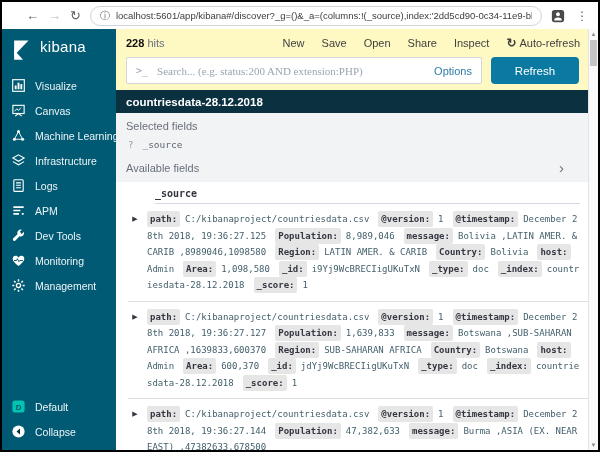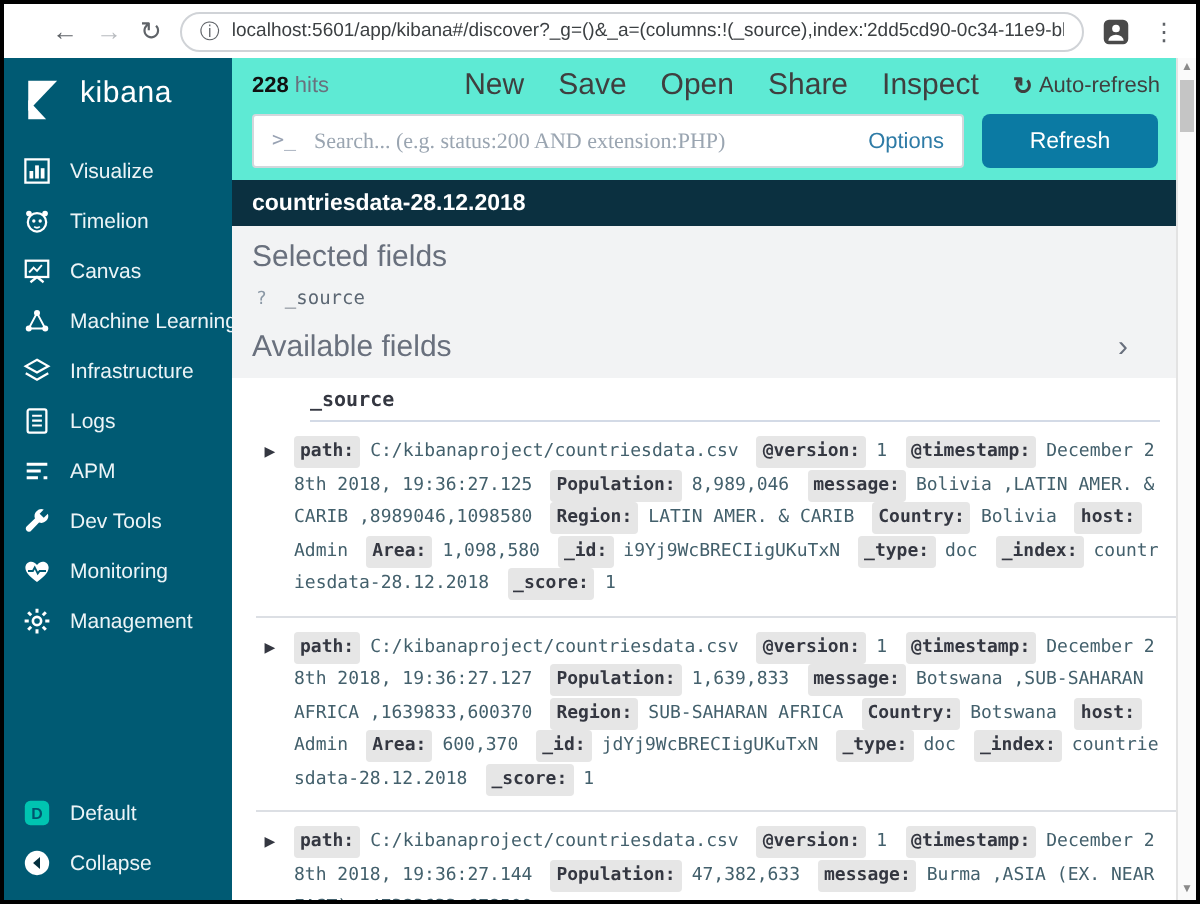--- a/index.html
+++ b/index.html
@@ -25,44 +25,44 @@
   .app-name{font-size:15px;color:#fff;letter-spacing:.3px;}
   .nav-item{display:flex;align-items:center;gap:9px;height:25px;flex:0 0 25px;padding-left:9px;cursor:pointer;}
   .nav-item.active{background:#1878a2;box-shadow:inset 0 0 0 2px #d9822b;}
   .nav-icon{width:15px;height:15px;display:inline-flex;flex:0 0 15px;}
   .nav-icon svg{width:15px;height:15px;}
   .nav-label{font-size:10.5px;color:#ecf4f7;white-space:nowrap;}
   .sidebar-spacer{flex:1;}
   .sidebar .bottom{margin-bottom:6px;}
 
   
-  .main{flex:1;min-width:0;display:flex;flex-direction:column;background:#5eead4;}
+  .main{flex:1;min-width:0;display:flex;flex-direction:column;background:#fef9c3;}
   .toolbar-row{flex:0 0 21px;display:flex;align-items:center;padding:3px 8px 0 10px;}
   .hits{font-size:11px;color:#69707d;}
   .hits .count{color:#111;font-weight:700;}
   .top-links{margin-left:auto;display:flex;gap:17px;align-items:center;}
-  .top-link{font-size:15px;color:#3f3f3f;cursor:pointer;}
+  .top-link{font-size:11px;color:#3f3f3f;cursor:pointer;}
   .autorefresh{display:flex;align-items:center;gap:3px;font-size:11px;color:#3f3f3f;cursor:pointer;}
   .autorefresh .glyph{font-size:12px;font-weight:700;}
 
   .search-row{display:flex;align-items:center;gap:9px;padding:4px 9px 6px 10px;}
   .search-box{flex:1;height:27px;box-sizing:border-box;border:1px solid #d3d7dc;border-radius:2px;background:#fff;display:flex;align-items:center;gap:7px;padding:0 9px;}
   .prompt{font-family:"DejaVu Sans Mono",monospace;font-size:10px;color:#98a2b3;}
   .search-input{flex:1;border:none;outline:none;font-size:11px;color:#333;background:transparent;font-family:Liberation Serif, serif;}
   .search-input::placeholder{color:#9aa5b1;}
   .options-link{font-size:11px;color:#2e7ba6;cursor:pointer;}
   .refresh-btn{flex:0 0 88px;height:27px;background:#0b7aa3;color:#fff;border:none;border-radius:4px;font-size:11.5px;font-family:"Liberation Sans",sans-serif;cursor:pointer;}
 
   .filter-row{padding:1px 10px 6px;font-size:11px;color:#2e7ba6;cursor:pointer;}
   .filter-row .plus{font-weight:700;}
 
   .index-bar{flex:0 0 23px;background:#0b3040;color:#fff;display:flex;align-items:center;padding-left:10px;font-size:11.5px;font-weight:700;cursor:pointer;}
 
   .fields-panel{background:#f2f3f4;padding:7px 10px 5px;}
-  .panel-heading{font-size:15px;color:#69707d;}
+  .panel-heading{font-size:11px;color:#69707d;}
   .selected-field{display:flex;align-items:center;gap:9px;margin:7px 0 9px 2px;cursor:pointer;}
   .field-type{font-size:9px;color:#8b98a5;font-family:"DejaVu Sans Mono",monospace;}
   .field-name{font-size:9.5px;color:#5c6773;font-family:"DejaVu Sans Mono",monospace;}
   .available-row{display:flex;align-items:center;justify-content:space-between;padding:1px 14px 2px 0;}
   .chevron{font-size:15px;color:#69707d;cursor:pointer;line-height:1;}
 
   .doc-area{flex:1;background:#fff;overflow:hidden;padding-left:12px;}
   .source-header{margin:0 8px 0 27px;padding:6px 0 4px;font-family:"DejaVu Sans Mono",monospace;font-size:10px;font-weight:700;color:#343741;border-bottom:1px solid #d3dae6;}
   .doc-row{display:flex;gap:7px;padding:7px 8px 7px 2px;border-bottom:1px solid #dcdfe4;}
   .expand-caret{flex:0 0 10px;font-size:7px;color:#343741;margin-top:4px;text-align:center;cursor:pointer;}
@@ -115,33 +115,20 @@
           <div class="nav-item">
             <span class="nav-icon">
               <svg viewBox="0 0 16 16">
                 <rect x="1.8" y="1.8" width="12.4" height="12.4" fill="none" stroke="#fff" stroke-width="1.2"></rect>
                 <rect x="4" y="8" width="2" height="4" fill="#fff"></rect>
                 <rect x="7" y="5" width="2" height="7" fill="#fff"></rect>
                 <rect x="10" y="6.5" width="2" height="5.5" fill="#fff"></rect>
               </svg>
             </span>
             <span class="nav-label">Visualize</span>
-          </div>
-          <div class="nav-item">
-            <span class="nav-icon">
-              <svg viewBox="0 0 16 16">
-                <circle cx="8" cy="8.7" r="4.9" fill="none" stroke="#fff" stroke-width="1.2"></circle>
-                <circle cx="3.7" cy="4" r="1.5" fill="#fff"></circle>
-                <circle cx="12.3" cy="4" r="1.5" fill="#fff"></circle>
-                <circle cx="6.3" cy="8" r="0.9" fill="#fff"></circle>
-                <circle cx="9.7" cy="8" r="0.9" fill="#fff"></circle>
-                <path d="M6.5 11 q1.5 1.2 3 0" stroke="#fff" fill="none" stroke-width="1"></path>
-              </svg>
-            </span>
-            <span class="nav-label">Timelion</span>
           </div>
           <div class="nav-item">
             <span class="nav-icon">
               <svg viewBox="0 0 16 16">
                 <rect x="2" y="2.5" width="12" height="8.7" fill="none" stroke="#fff" stroke-width="1.2"></rect>
                 <path d="M4.5 14 L8 11.2 L11.5 14" stroke="#fff" fill="none" stroke-width="1.2"></path>
                 <path d="M3.8 8.8 l2.4-2.6 1.8 1.7 2.6-3" stroke="#fff" fill="none" stroke-width="1"></path>
               </svg>
             </span>
             <span class="nav-label">Canvas</span>

